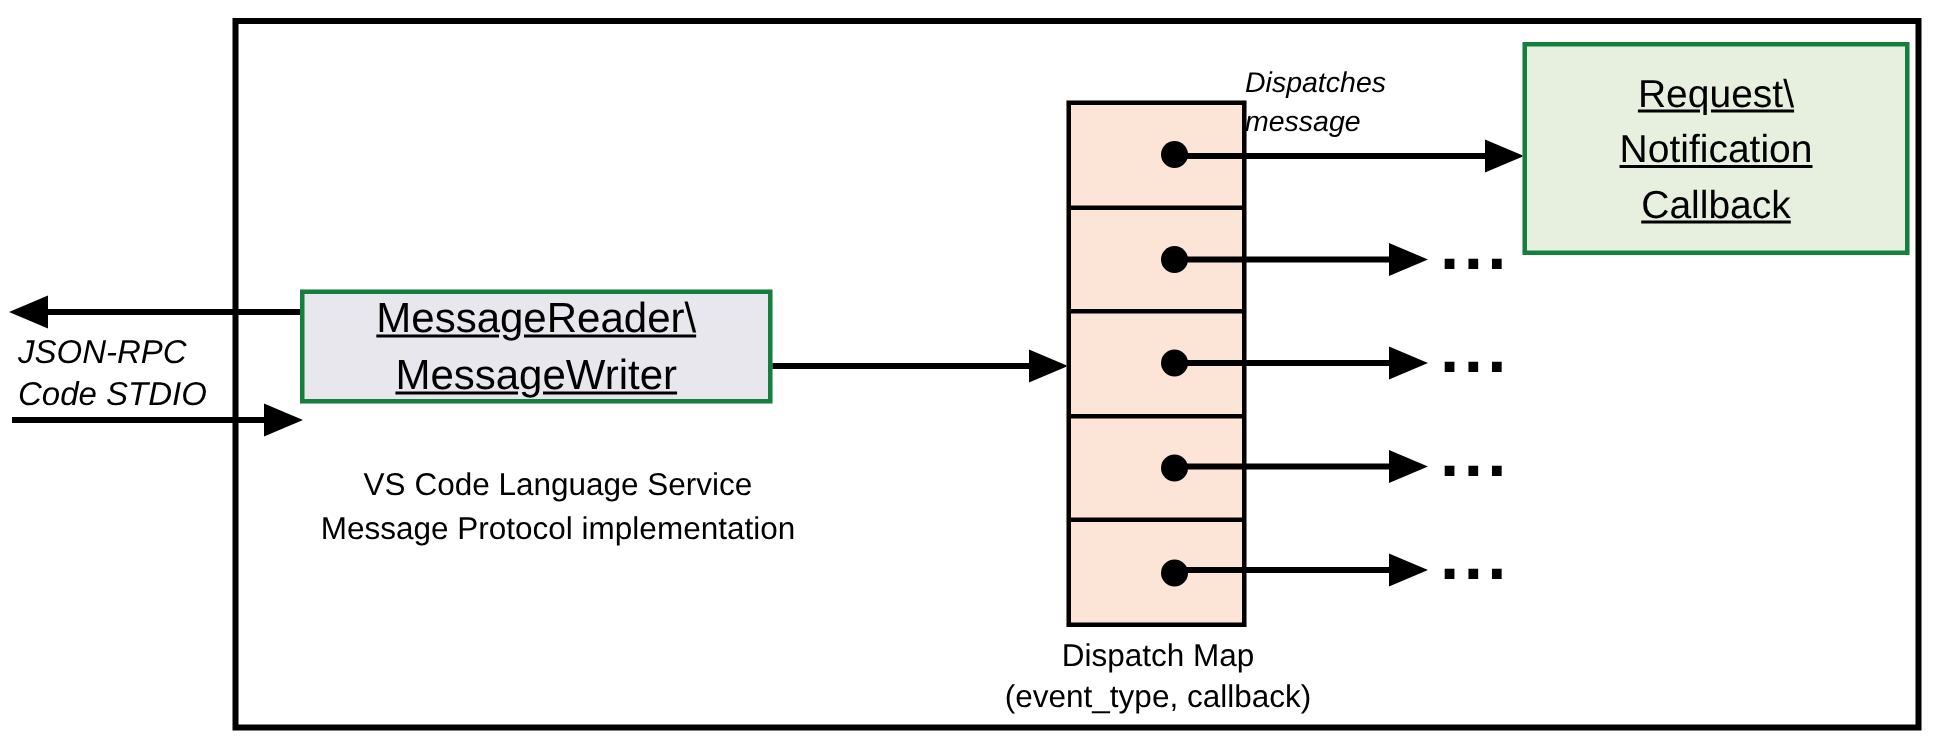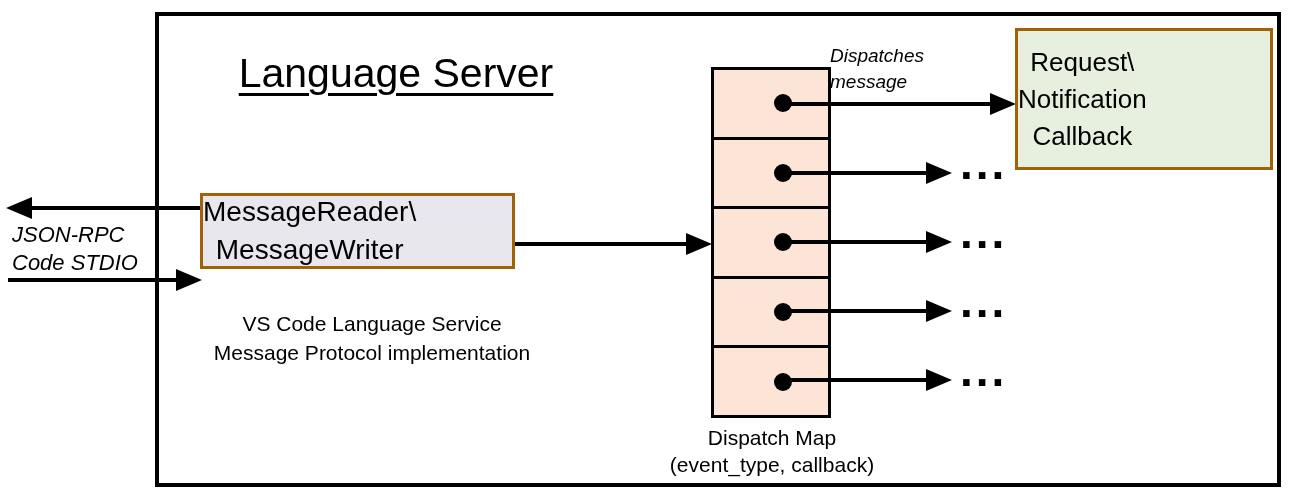--- a/index.html
+++ b/index.html
@@ -44,23 +44,24 @@
   }
 
   
   .flow-label { font-style: italic; text-align: left; }
   .io-label     { left: 12px;  top: 221px; width: 150px; font-size: 22px; line-height: 28px; }
   .lookup-label { left: 513px; top: 157px; width: 184px; font-size: 19px; line-height: 25px; }
   .disp-label   { left: 830px; top: 43px;  width: 124px; font-size: 19px; line-height: 26px; }
 
   
   .node-box {
-    box-sizing: border-box; border: 3px solid #a16207;
-    display: flex; align-items: center; justify-content: flex-start;
+    box-sizing: border-box; border: 3px solid #15803d;
+    display: flex; align-items: center; justify-content: center;
     text-align: center;
+    text-decoration: underline;
   }
   .reader-box { left: 200px; top: 193px; width: 315px; height: 76px;
                 background: #e8e7ee; font-size: 28px; line-height: 38px; }
   .cb-box     { left: 1015px; top: 28px; width: 258px; height: 142px;
                 background: #e7efde; font-size: 26px; line-height: 37px; }
 
   
   .caption { text-align: center; }
   .reader-caption { left: 168px; top: 309px; width: 408px; font-size: 21px; line-height: 29px; }
   .dm-caption     { left: 646px; top: 424px; width: 252px; font-size: 21px; line-height: 27px; }
@@ -86,21 +87,20 @@
     letter-spacing: 3px; color: #000; text-align: left;
   }
 </style>
 </head>
 <body>
 
 <div class="canvas">
 
   <div class="abs outer-box"></div>
 
-  <div class="abs title">Language Server</div>
 
   <div class="hline" style="left:26px; top:206px; width:176px;"></div>
   <div class="head-l" style="left:6px; top:197px;"></div>
 
   <div class="hline" style="left:8px; top:278px; width:170px;"></div>
   <div class="head-r" style="left:176px; top:269px;"></div>
 
   <div class="abs flow-label io-label ml">JSON-RPC
 Code STDIO</div>
 

